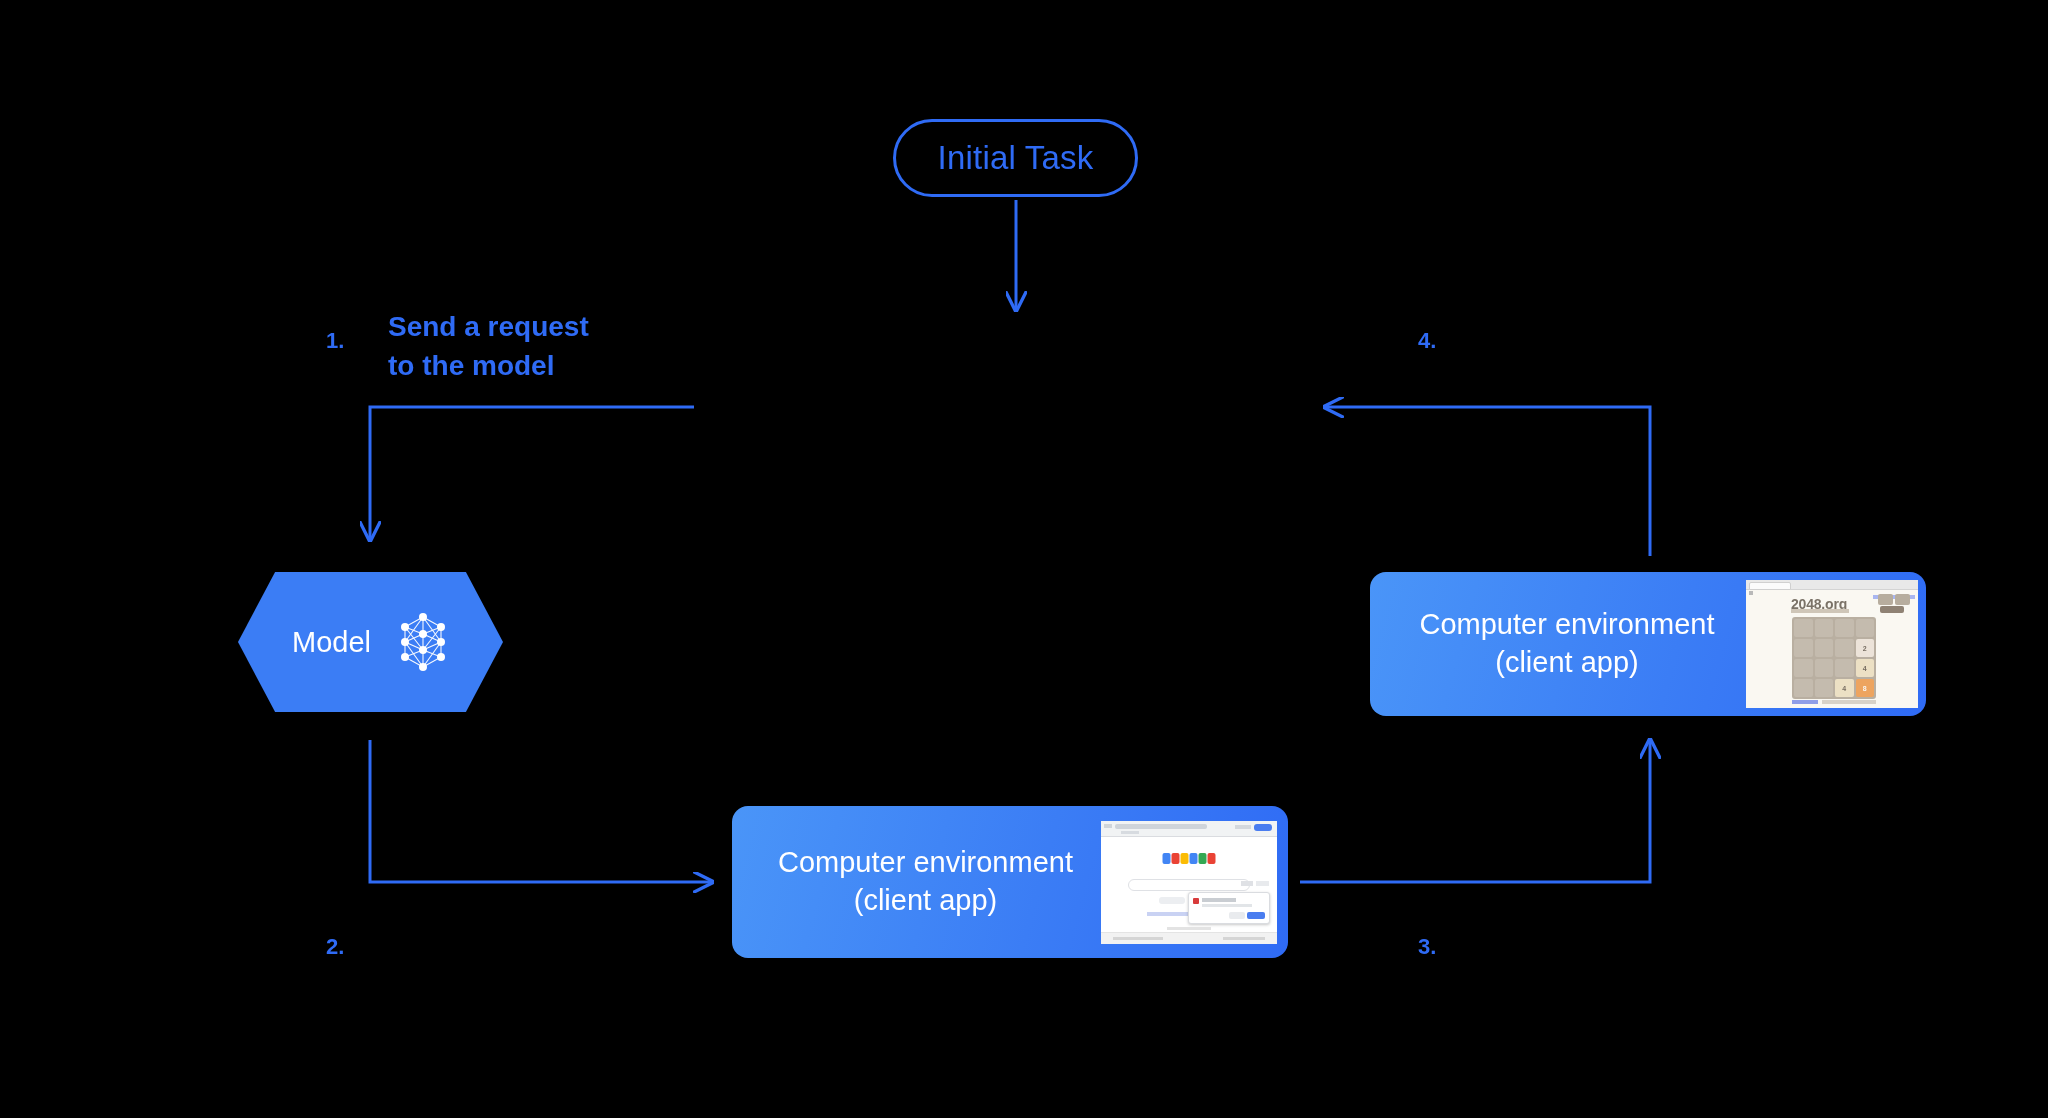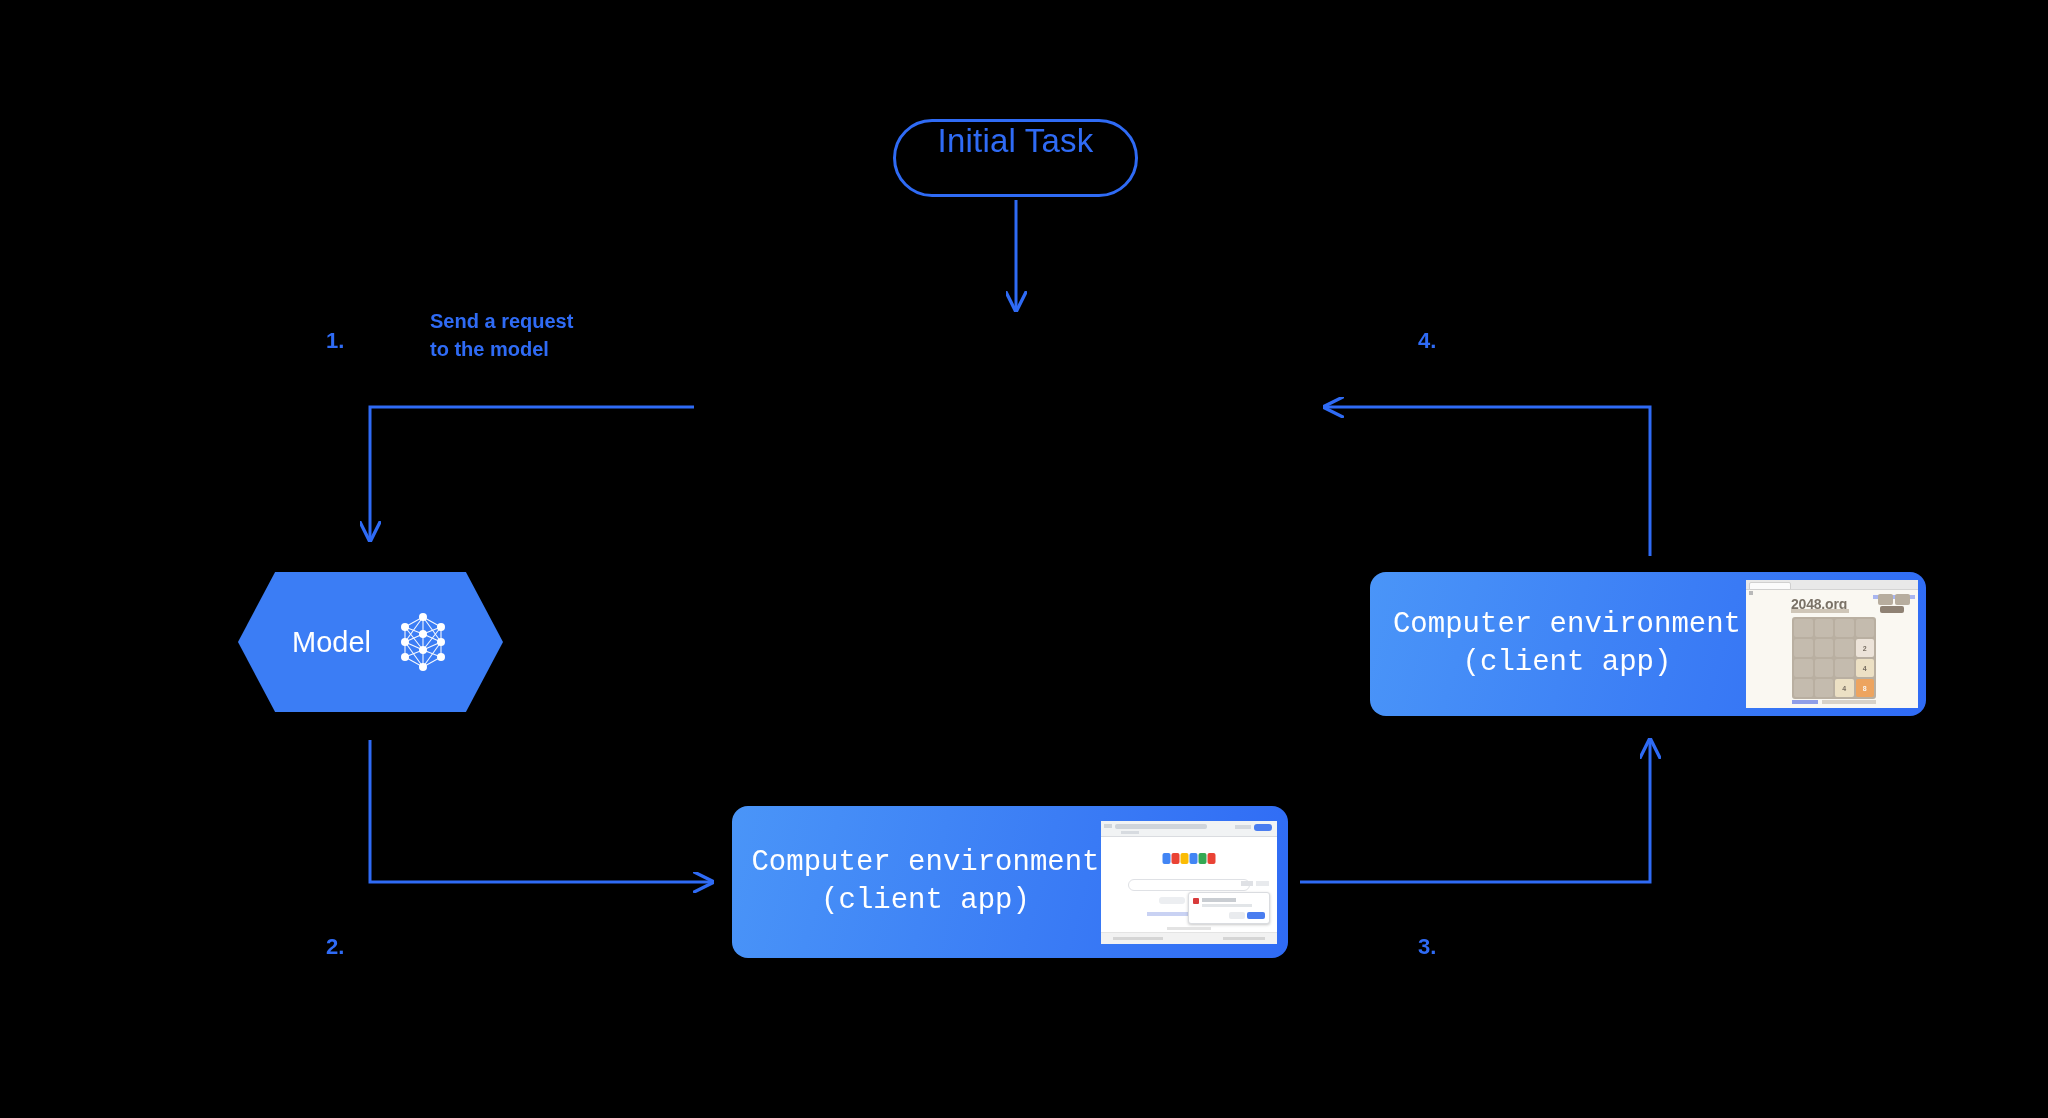--- a/index.html
+++ b/index.html
@@ -33,20 +33,21 @@
   
   .pill {
     position: absolute;
     left: 893px;
     top: 119px;
     width: 245px;
     height: 78px;
     border: 3px solid #2f6bf5;
     border-radius: 39px;
     display: flex;
+    align-items: center;
     justify-content: center;
     box-sizing: border-box;
   }
   .pill .label {
     color: #2f6bf5;
     font-size: 33px;
     letter-spacing: 0.2px;
     white-space: nowrap;
   }
 
@@ -115,21 +116,20 @@
     align-items: center;
     box-sizing: border-box;
   }
   .env-card .env-label {
     flex: 1;
     color: #ffffff;
     font-size: 29px;
     line-height: 1.3;
     text-align: center;
     padding-left: 18px;
-    font-family: Liberation Mono, monospace;
   }
   .env-thumb {
     flex: none;
     overflow: hidden;
     position: relative;
     background: #ffffff;
   }
 
   #env-card-right {
     left: 1370px;
@@ -426,25 +426,24 @@
     color: #2f6bf5;
   }
   .step .num {
     font-size: 22px;
     font-weight: bold;
     width: 62px;
     flex: none;
     padding-top: 21px;
   }
   .step .txt {
-    font-size: 20px;
+    font-size: 28px;
     font-weight: bold;
     line-height: 1.4;
     white-space: pre-line;
-    margin-left: 42px;
   }
   #step-1 { left: 326px; top: 307px; }
   #step-4 { left: 1418px; top: 307px; }
   #step-2 { left: 326px; top: 913px; }
   #step-3 { left: 1418px; top: 913px; }
 </style>
 </head>
 <body>
 
 <div id="stage">

